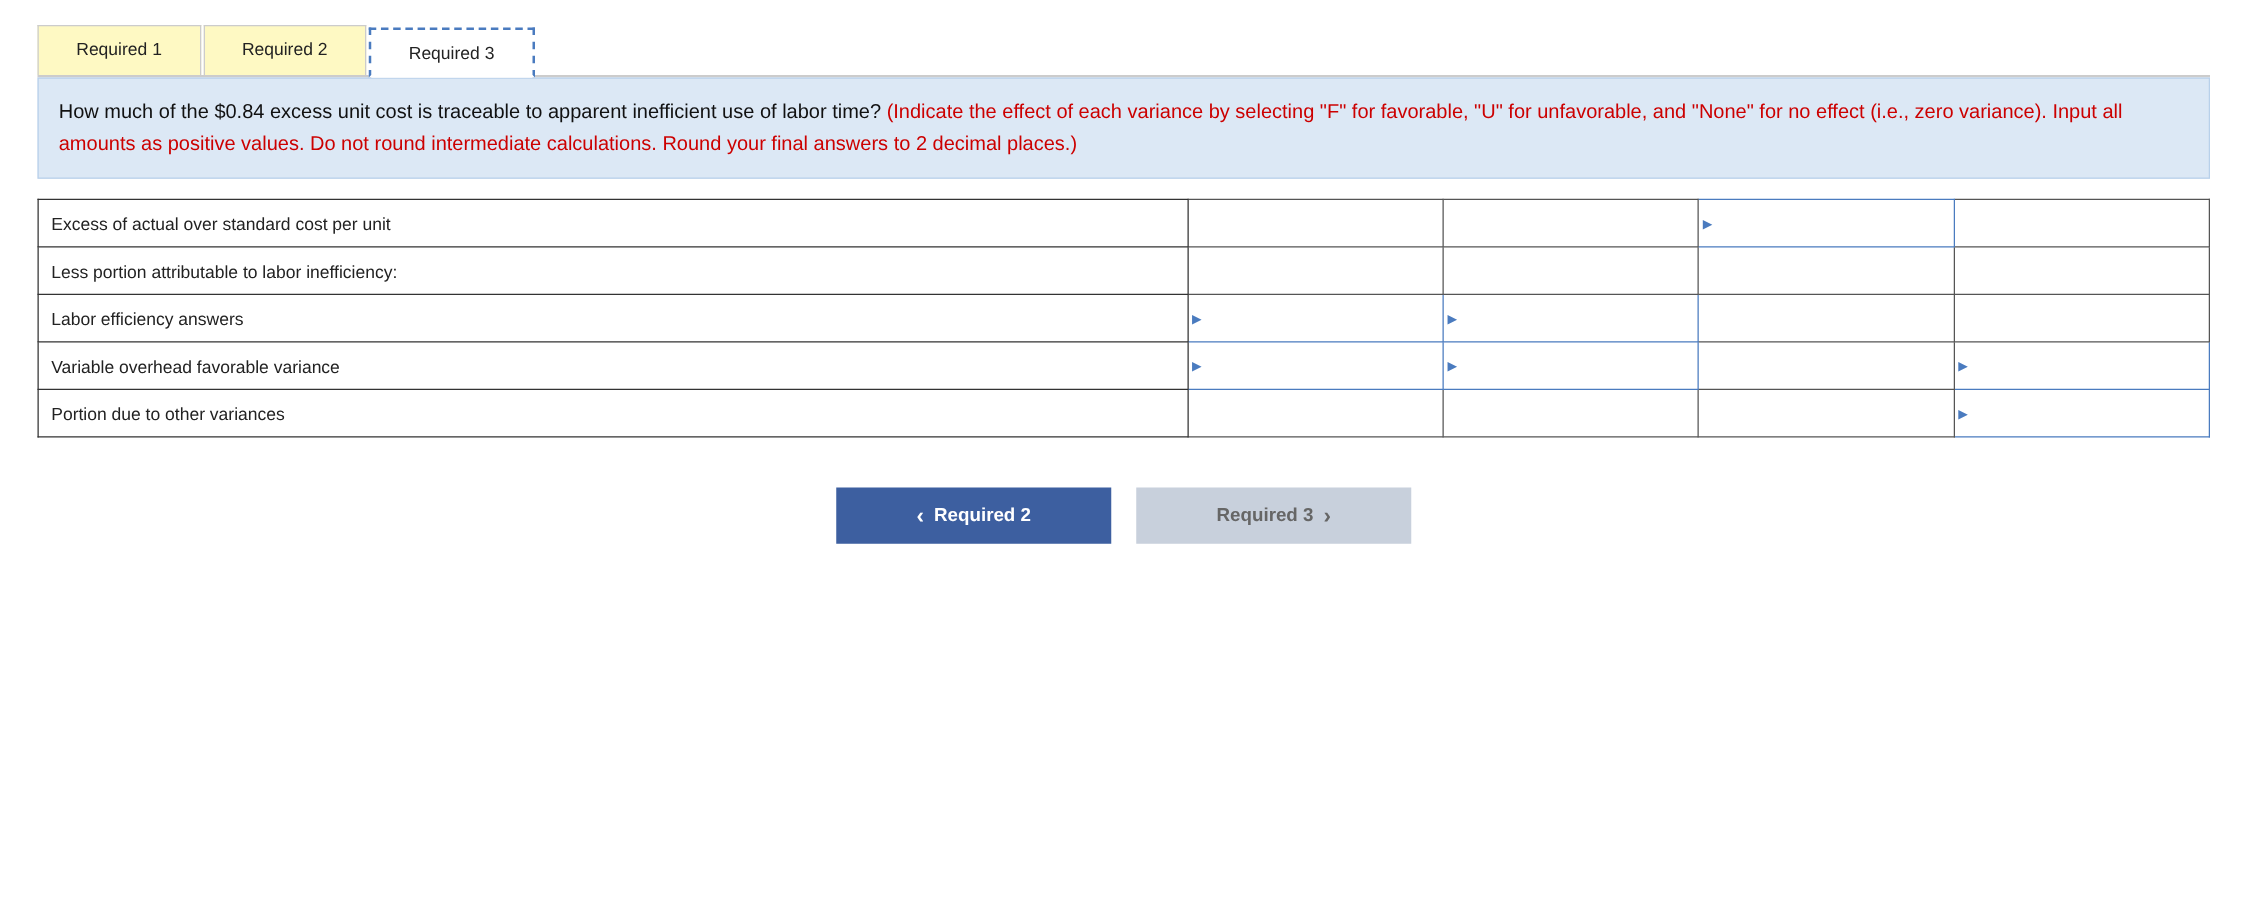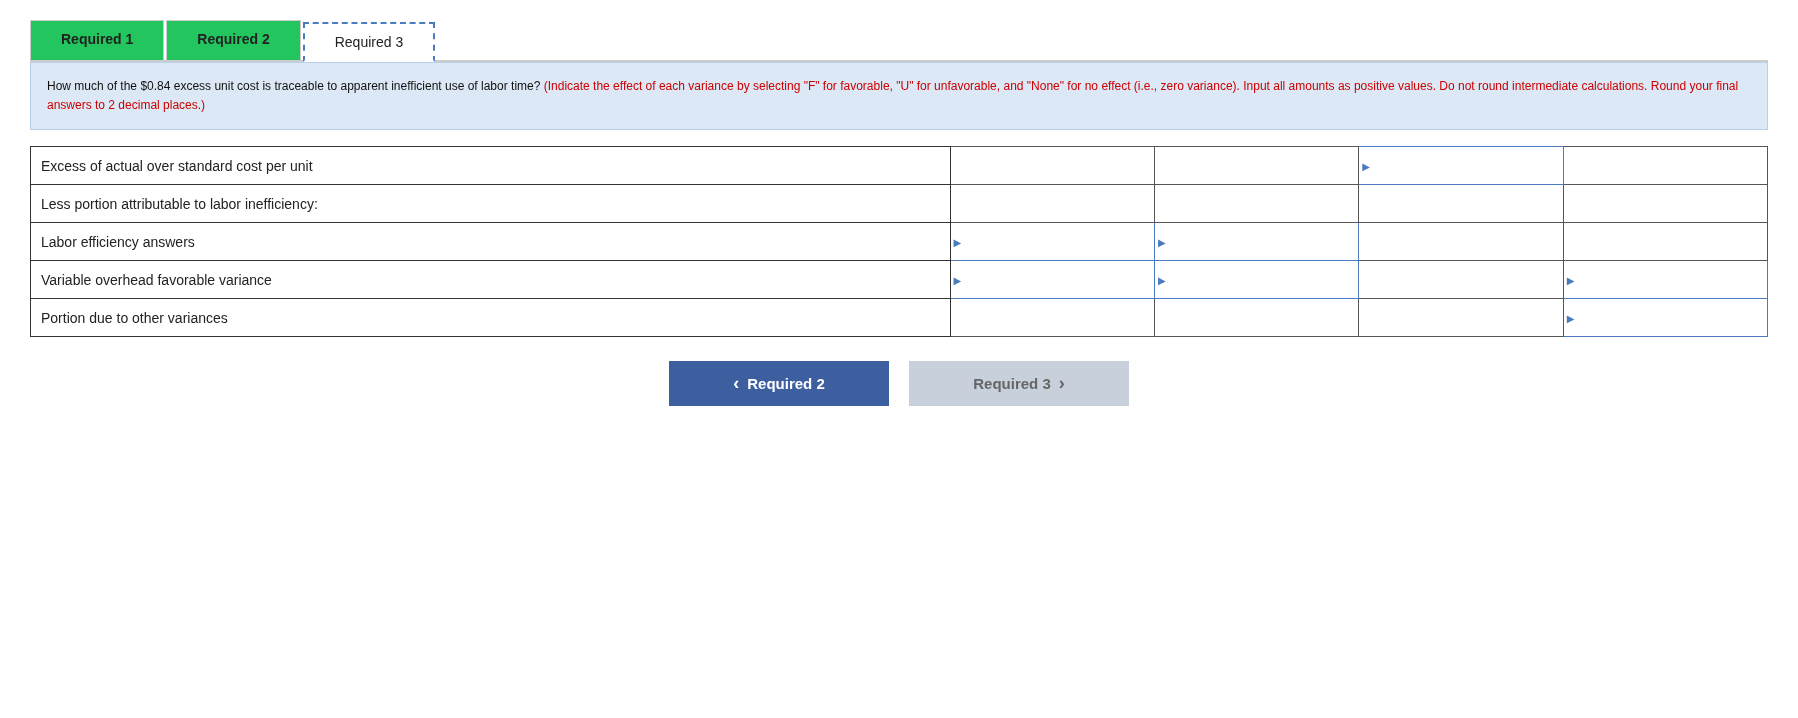--- a/index.html
+++ b/index.html
@@ -26,61 +26,60 @@
     .tabs-row {
       display: flex;
       border-bottom: 2px solid #ccc;
       margin-bottom: 0;
     }
 
     .tab {
       padding: 10px 30px;
       border: 1px solid #ccc;
       border-bottom: none;
-      background: #22c55e;
+      background: #fef9c3;
       cursor: pointer;
       font-size: 14px;
       color: #222;
       margin-right: 2px;
-      font-weight: bold;
     }
 
     .tab.active {
       border: 2px dashed #4a7bbf;
       border-bottom: 2px solid #fff;
       background: #fff;
       font-weight: normal;
       position: relative;
       bottom: -2px;
     }
 
     
     .info-box {
       background: #dce8f5;
       border: 1px solid #b8d0ea;
       padding: 14px 16px;
       margin-top: 0;
       margin-bottom: 16px;
-      font-size: 12px;
+      font-size: 16px;
       line-height: 1.6;
     }
 
     .info-box .black-text {
       color: #111;
     }
 
     .info-box .red-text {
       color: #cc0000;
     }
 
     
     .data-table {
       width: 100%;
       border-collapse: collapse;
-      margin-bottom: 24px;
+      margin-bottom: 40px;
     }
 
     .data-table td {
       border: 1px solid #333;
       padding: 7px 10px;
       height: 38px;
     }
 
     .data-table .label-cell {
       width: 45%;

